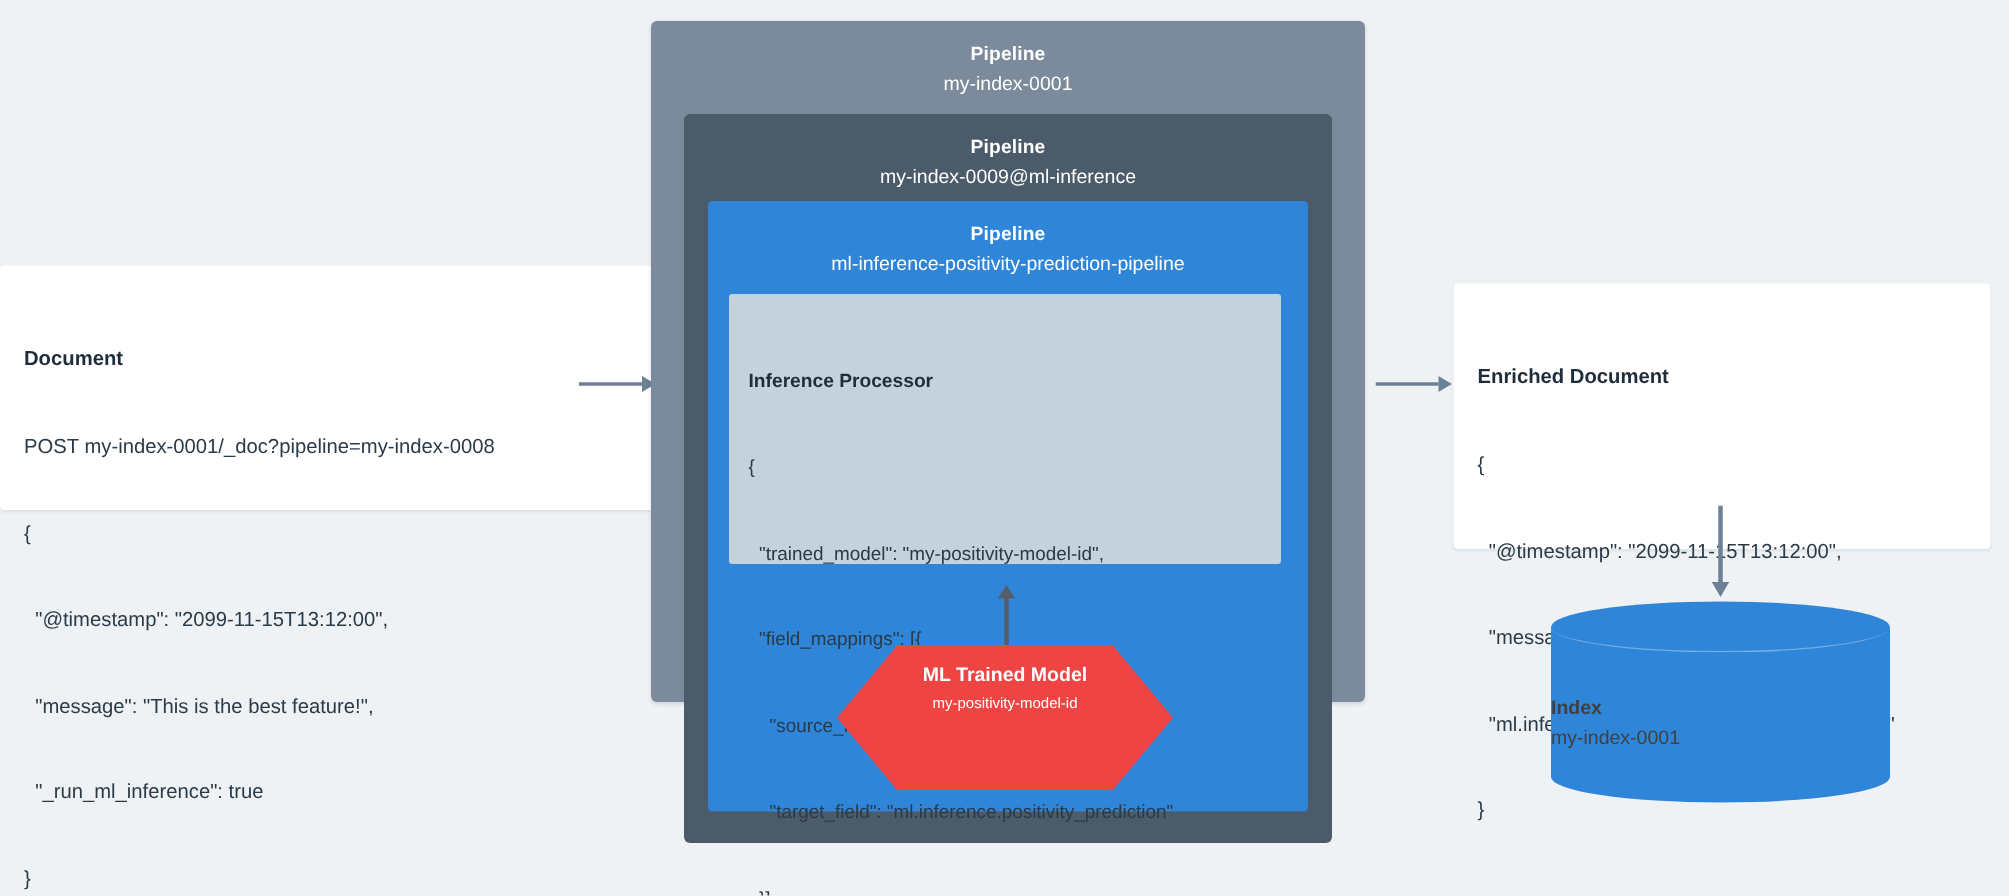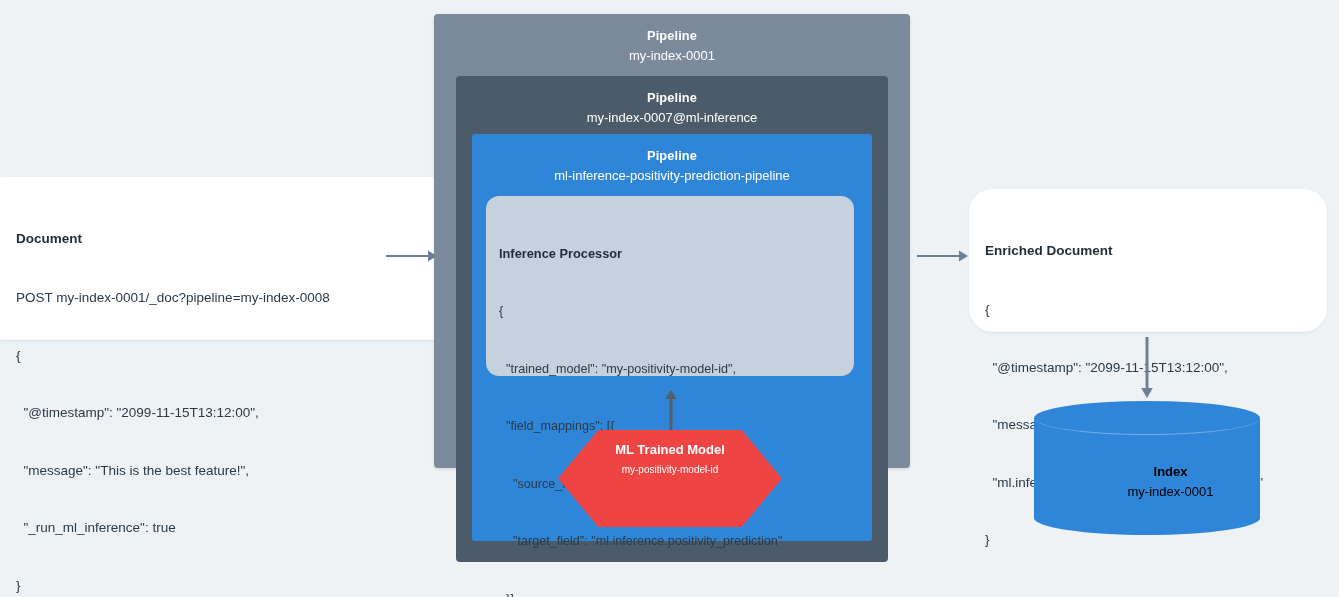--- a/index.html
+++ b/index.html
@@ -93,21 +93,21 @@
   }
 
   
   .processor {
     position: absolute;
     left: 14px;
     top: 62px;
     width: 368px;
     height: 180px;
     background: #c5d1dc;
-    border-radius: 13px;
+    border-radius: 2px;
     box-sizing: border-box;
     padding: 10px 13px;
     color: #2b3a47;
     font-size: 12.6px;
     line-height: 19.2px;
     white-space: pre;
   }
   .processor .doc-title { font-size: 12.8px; margin-bottom: 0; }
 
   
@@ -164,22 +164,21 @@
     position: absolute;
     left: 0; top: 100px;
     width: 226px; height: 34px;
     background: #2f86d9;
     border-radius: 50% / 50%;
   }
   .cyl-label {
     position: absolute;
     left: 0; top: 62px;
     width: 273px;
-    text-align: center;
-    color: #000000;
+    color: #404040;
     z-index: 3;
   }
   .cyl-label .cyl-kind {
     display: block;
     font-weight: bold;
     font-size: 13px;
     line-height: 18px;
   }
   .cyl-label .cyl-name {
     display: block;
@@ -215,21 +214,21 @@
 
   <div class="pipe-outer">
     <div class="pipe-head">
       <span class="pipe-kind">Pipeline</span>
       <span class="pipe-name">my-index-0001</span>
     </div>
 
     <div class="pipe-mid">
       <div class="pipe-head">
         <span class="pipe-kind">Pipeline</span>
-        <span class="pipe-name">my-index-0007@ml-inference</span>
+        <span class="pipe-name">my-index-0009@ml-inference</span>
       </div>
 
       <div class="pipe-inner">
         <div class="pipe-head">
           <span class="pipe-kind">Pipeline</span>
           <span class="pipe-name">ml-inference-positivity-prediction-pipeline</span>
         </div>
 
         <div class="processor">
           <span class="doc-title">Inference Processor</span>
@@ -257,21 +256,21 @@
     <span class="hex-name">my-positivity-model-id</span>
   </div>
 
   <div class="arrow" style="left:917px; top:248px; width:52px; height:16px;">
     <svg width="52" height="16" viewBox="0 0 52 16">
       <line x1="0" y1="8" x2="42" y2="8" stroke="#6e8095" stroke-width="2.2"></line>
       <polygon points="42,2.6 51,8 42,13.4" fill="#6e8095"></polygon>
     </svg>
   </div>
 
-  <div class="doc-card" style="left:969px; top:189px; width:358px; height:143px;border-radius:24px;">
+  <div class="doc-card" style="left:969px; top:189px; width:358px; height:177px;">
     <span class="doc-title">Enriched Document</span>
     <span class="doc-line">{</span>
     <span class="doc-line">  "@timestamp": "2099-11-15T13:12:00",</span>
     <span class="doc-line">  "message": "This is the best feature!",</span>
     <span class="doc-line">  "ml.inference.positivity_prediction": "0.91644"</span>
     <span class="doc-line">}</span>
   </div>
 
   <div class="arrow" style="left:1139px; top:337px; width:16px; height:62px;">
     <svg width="16" height="62" viewBox="0 0 16 62">

